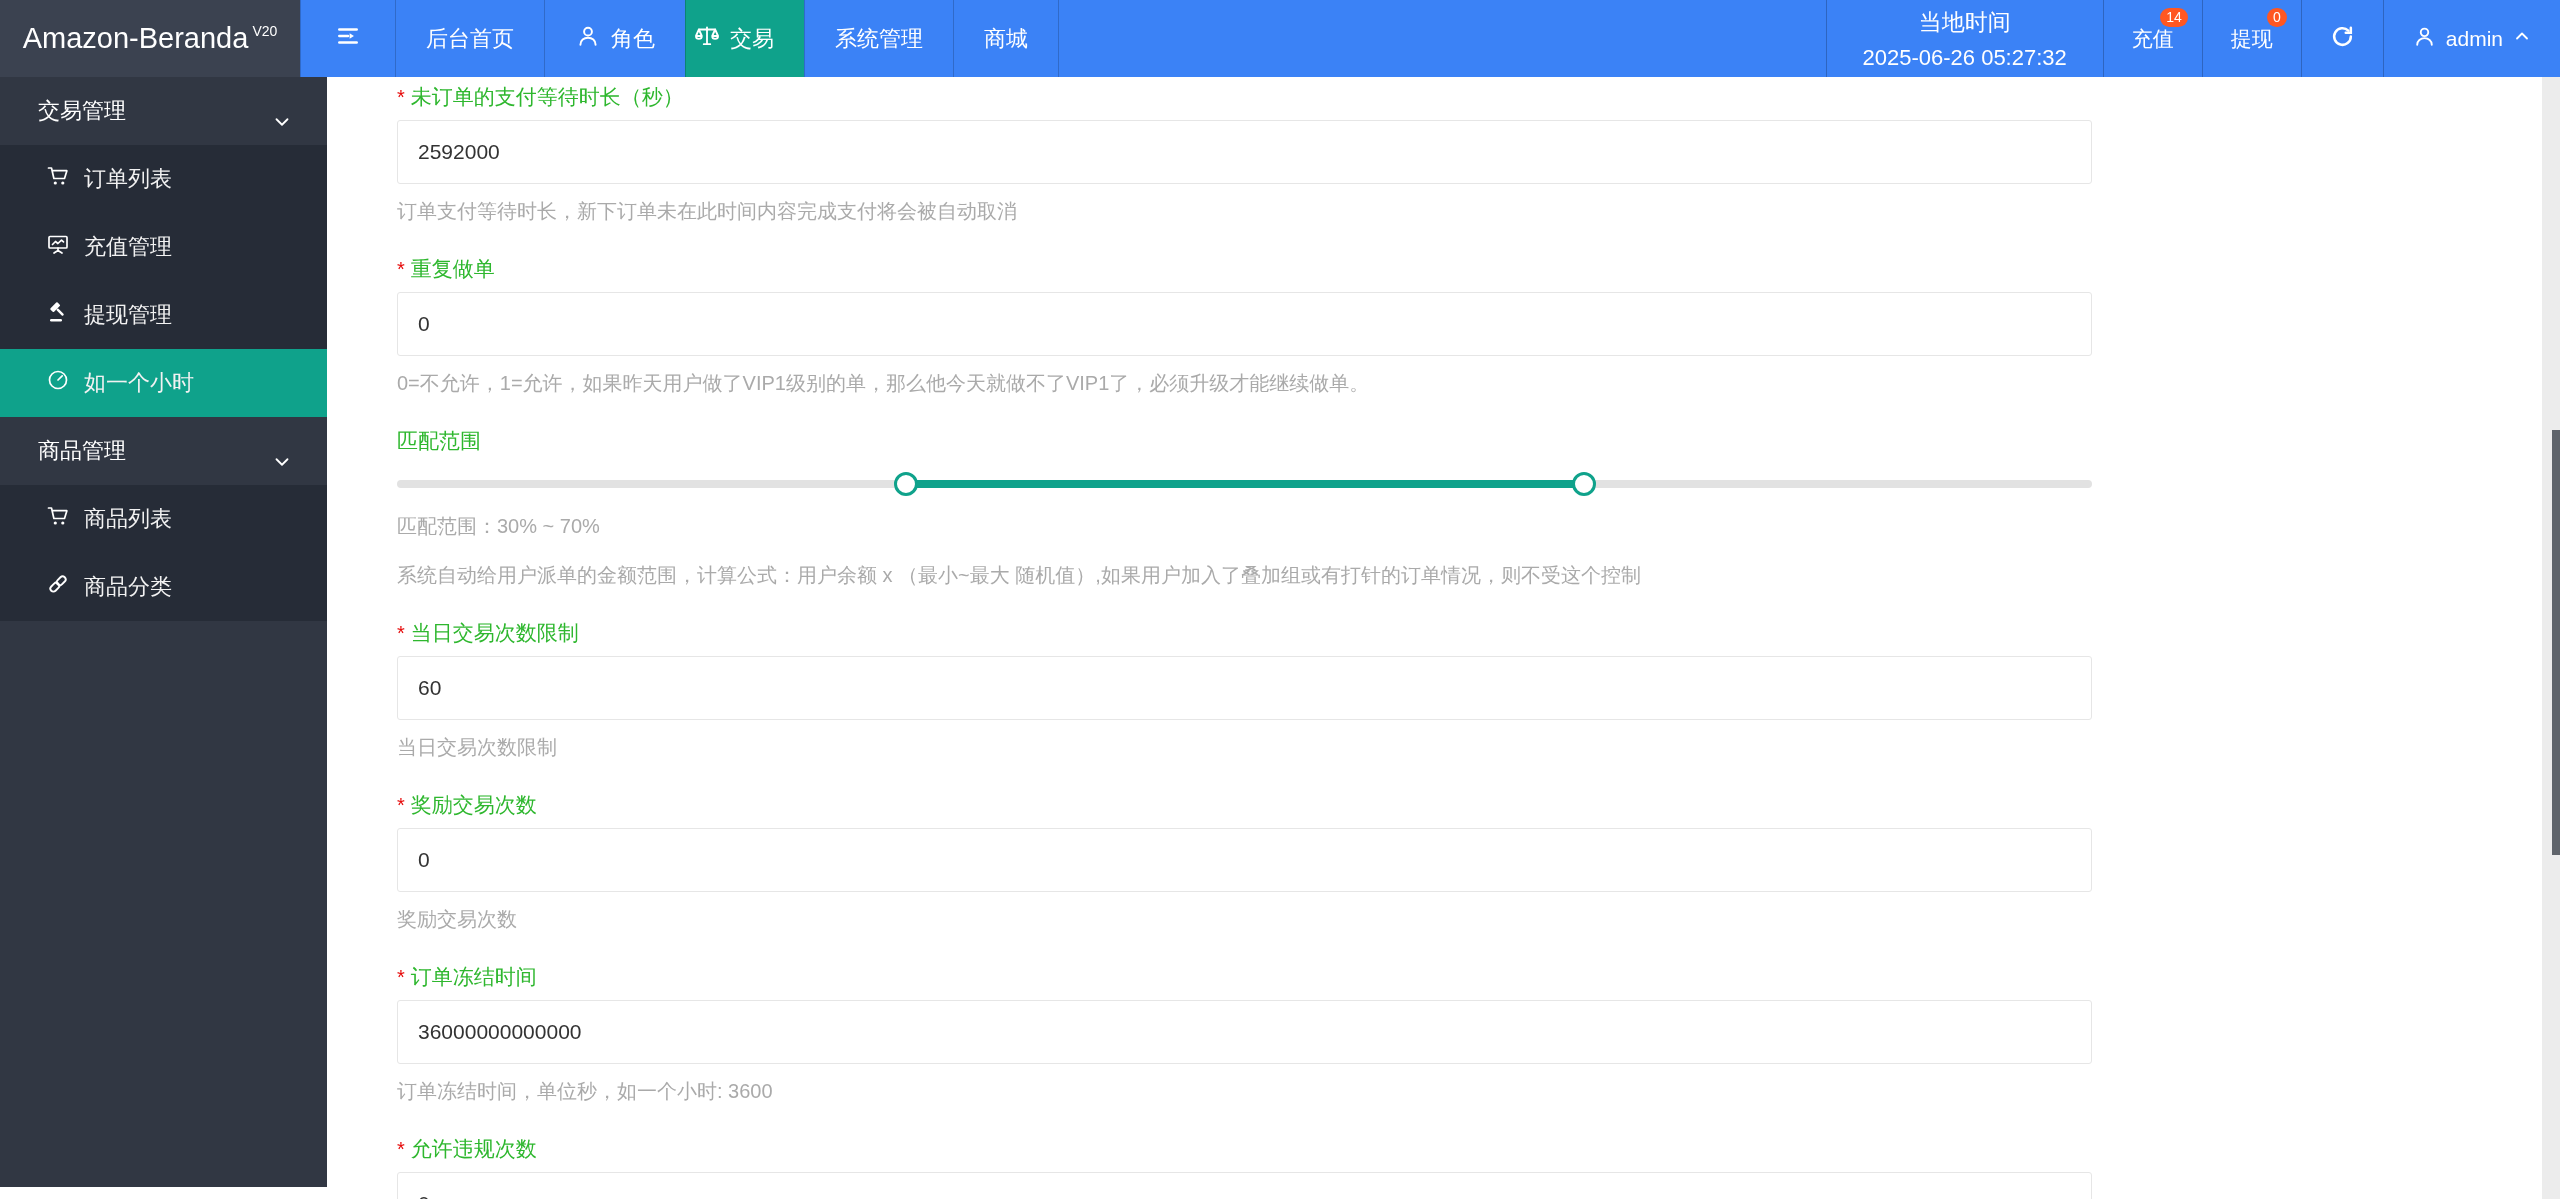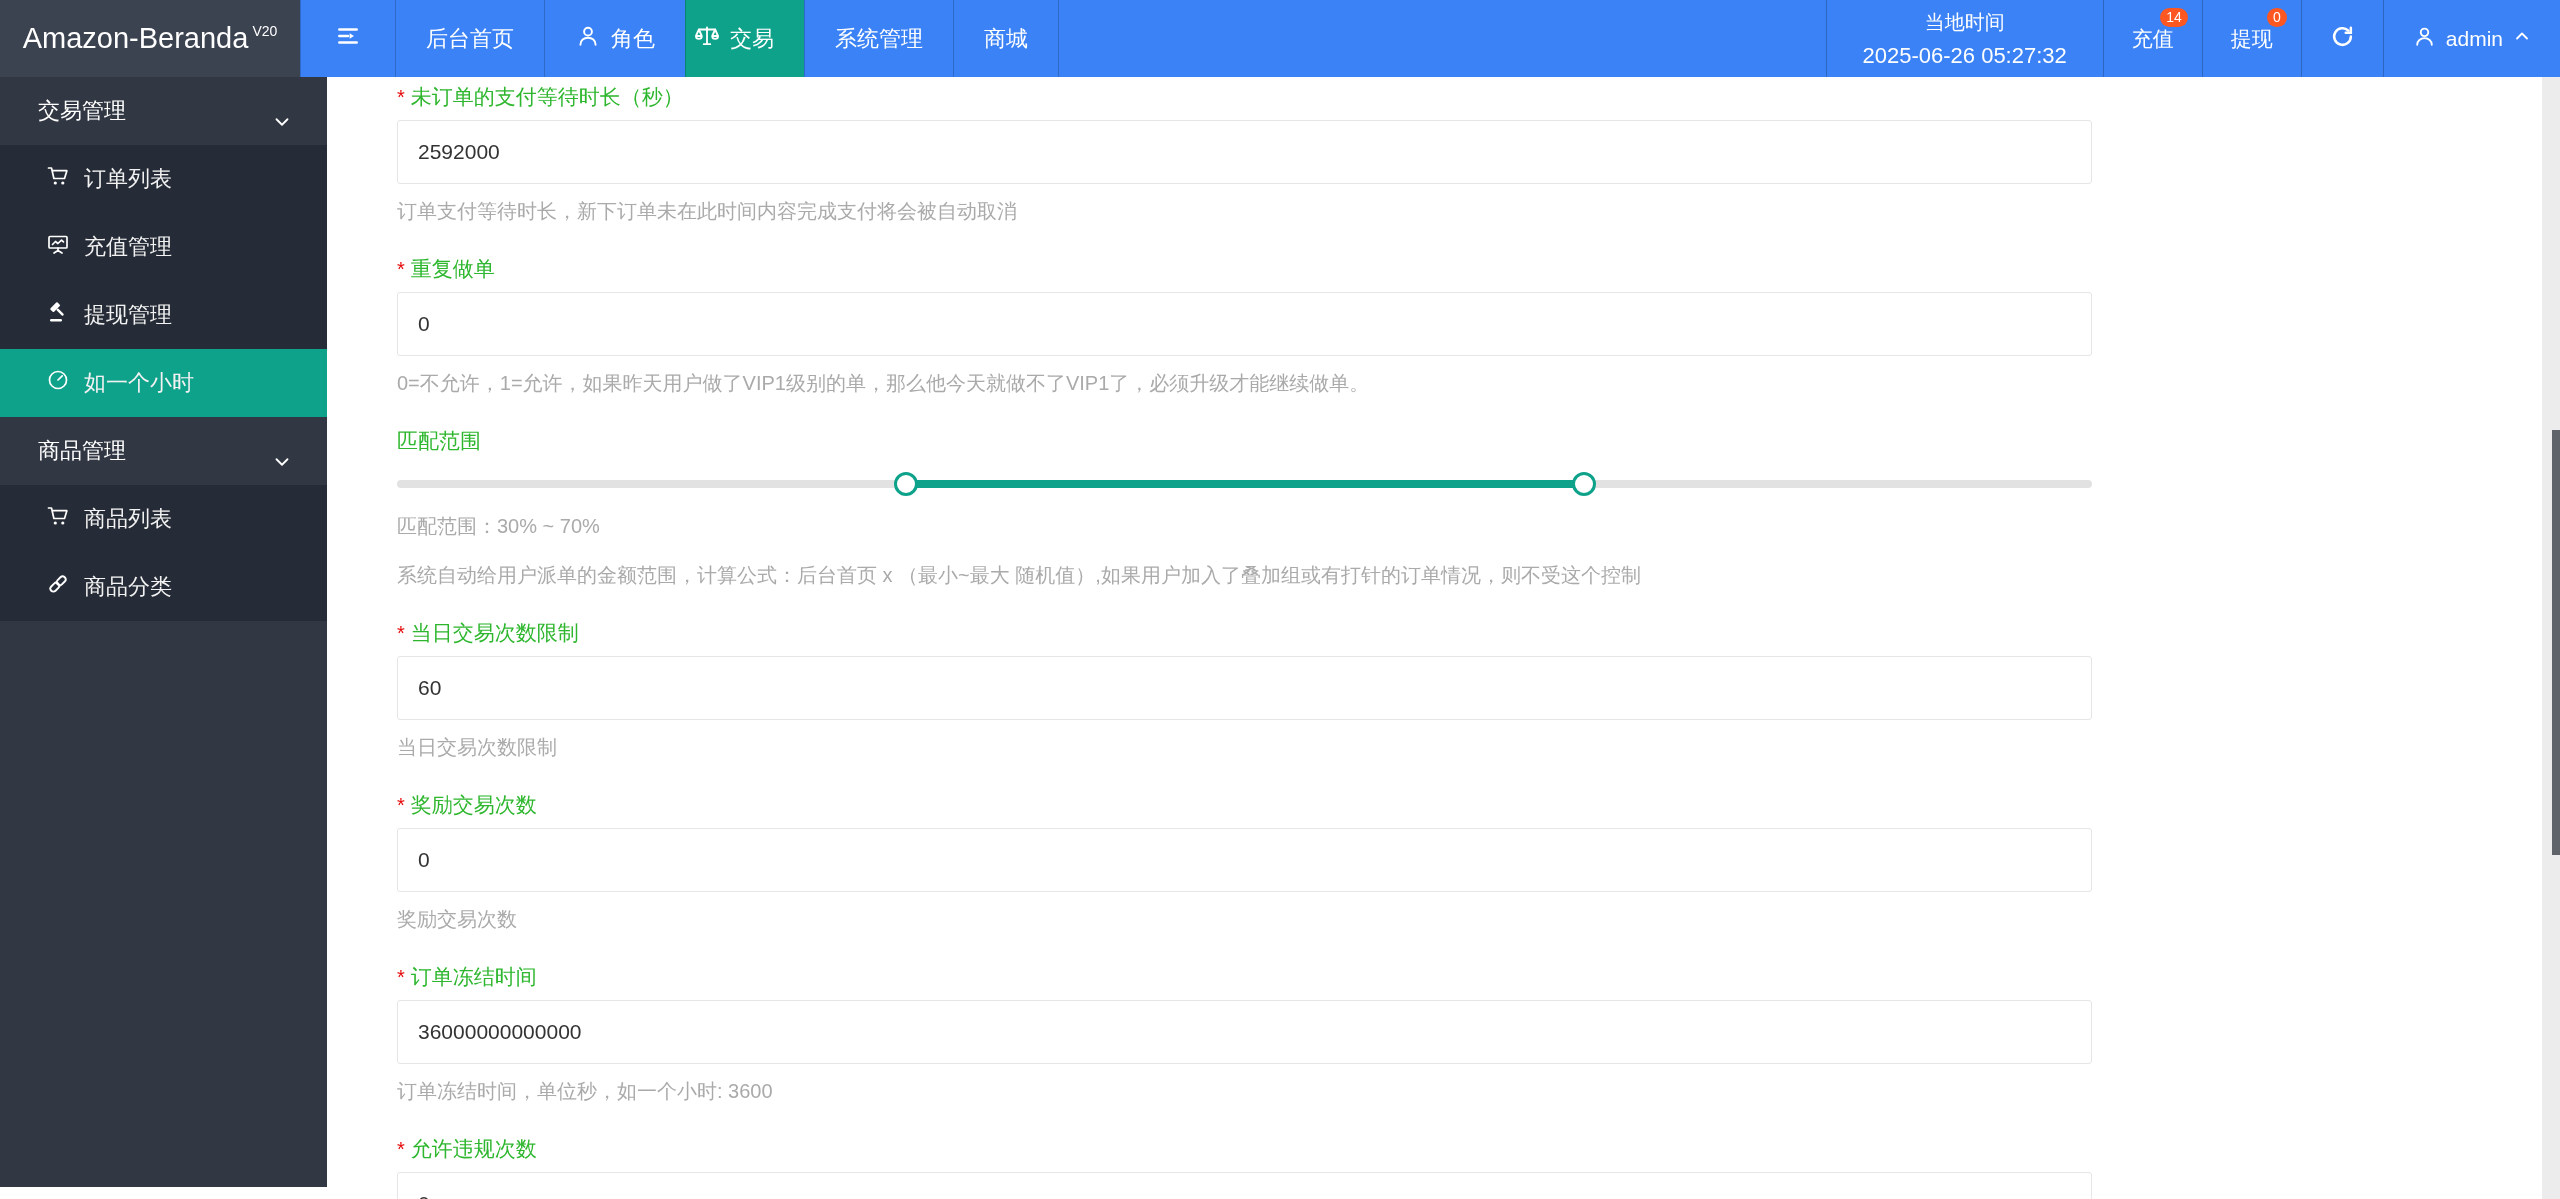--- a/index.html
+++ b/index.html
@@ -18,21 +18,21 @@
     color:#fff; cursor:pointer; gap:10px; border-left:1px solid rgba(0,0,0,0.18); }
   .nav-item:last-child { border-right:1px solid rgba(0,0,0,0.18); }
   .nav-item.active { background:#0fa28b;padding-left:8px; }
   .nav-item svg { width:26px; height:26px; }
   .hamburger { padding:0 34px; }
   .nav-right { margin-left:auto; display:flex; align-items:stretch; }
   .nav-block { display:flex; align-items:center; padding:0 28px; font-size:21px;
     border-left:1px solid rgba(0,0,0,0.22); position:relative; cursor:pointer; }
   .time-block { flex-direction:column; justify-content:center; gap:7px;
     padding:0 36px; cursor:default; }
-  .time-label { font-size:20px;text-align:right; }
+  .time-label { font-size:23px;text-align:right; }
   .time-value { font-size:22px; }
   .badge { position:absolute; top:8px; right:14px; background:#ff5722; color:#fff;
     font-size:14px; line-height:19px; min-width:19px; text-align:center;
     padding:0 6px; border-radius:10px; }
   .nav-block svg { width:25px; height:25px; }
   .user-block { gap:9px; }
   .user-block .chev svg { width:20px; height:20px; }
 
   
   .sidebar { position:fixed; top:77px; left:0; bottom:12px; width:327px;
@@ -272,21 +272,21 @@
       <div class="field-label">
         <span>匹配范围</span>
       </div>
       <div class="range-slider">
         <div class="rs-track"></div>
         <div class="rs-fill"></div>
         <div class="rs-handle rs-min"></div>
         <div class="rs-handle rs-max"></div>
       </div>
       <div class="field-help">匹配范围：30% ~ 70%</div>
-      <div class="field-help help-gap">系统自动给用户派单的金额范围，计算公式：后台首页 x （最小~最大 随机值）,如果用户加入了叠加组或有打针的订单情况，则不受这个控制</div>
+      <div class="field-help help-gap">系统自动给用户派单的金额范围，计算公式：用户余额 x （最小~最大 随机值）,如果用户加入了叠加组或有打针的订单情况，则不受这个控制</div>
     </div>
 
     <div class="field">
       <div class="field-label">
         <span class="req">*</span><span>当日交易次数限制</span>
       </div>
       <input class="field-input" value="60" style="">
       <div class="field-help">当日交易次数限制</div>
     </div>
 

